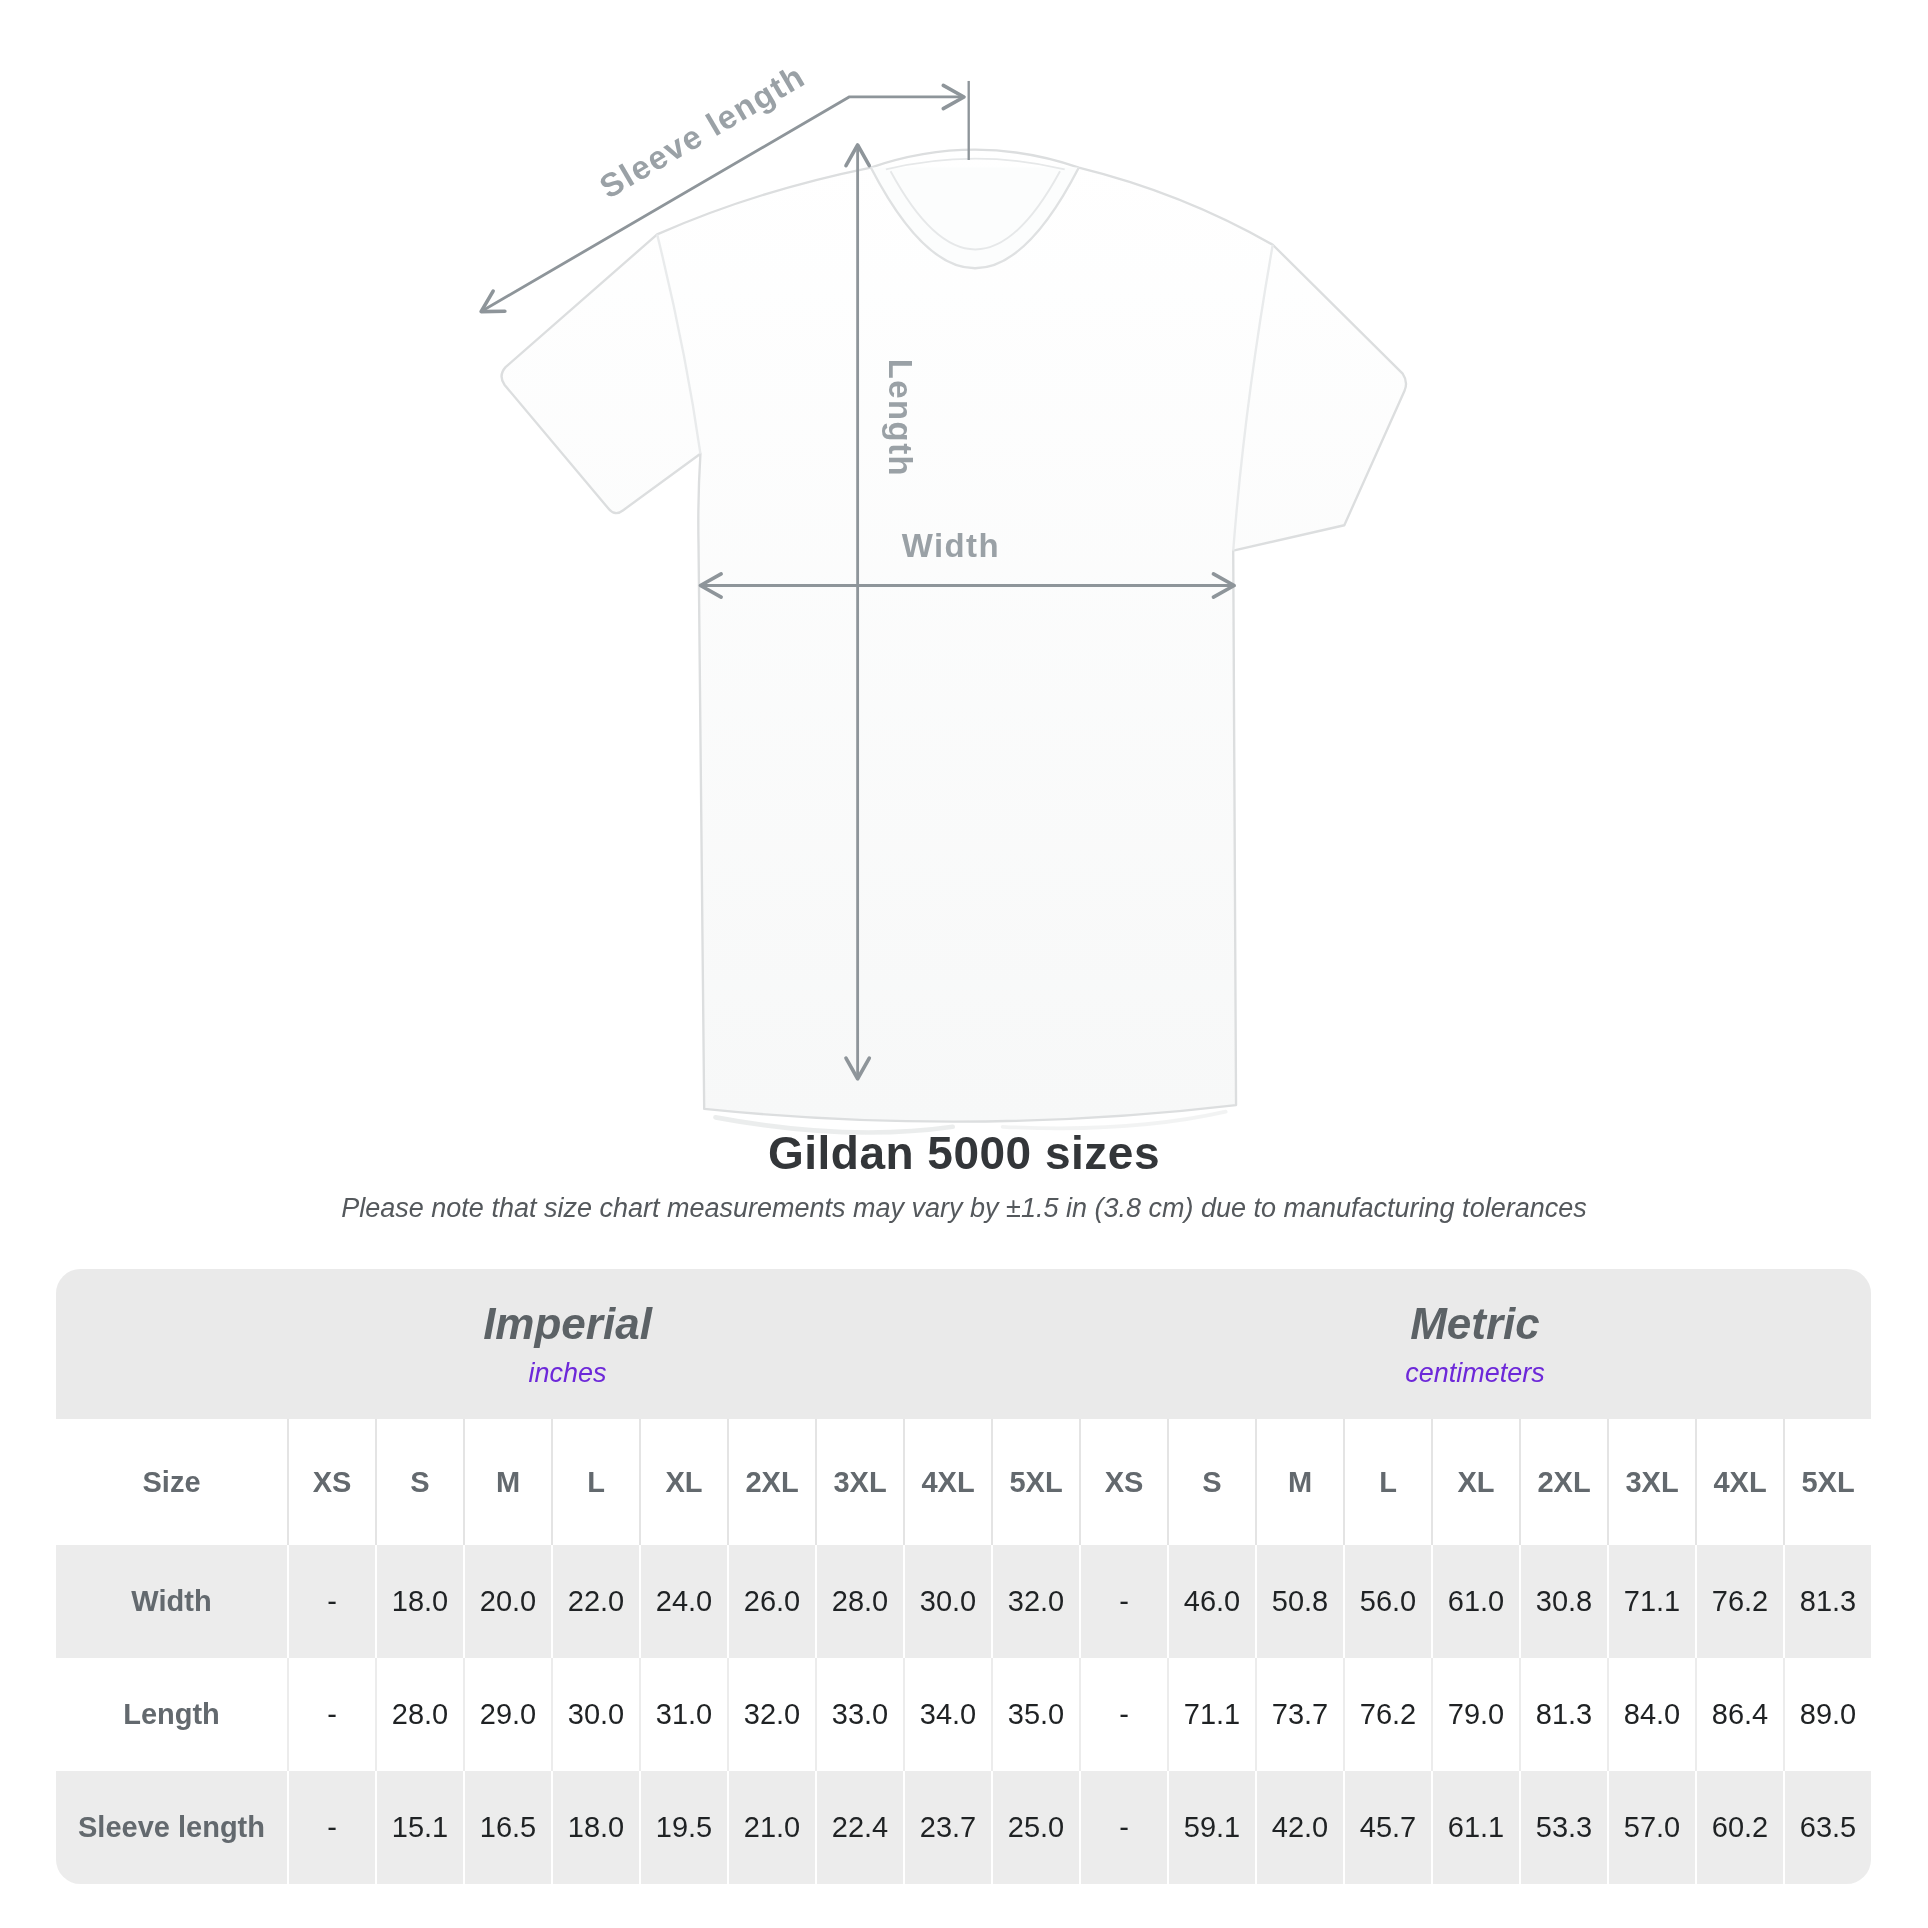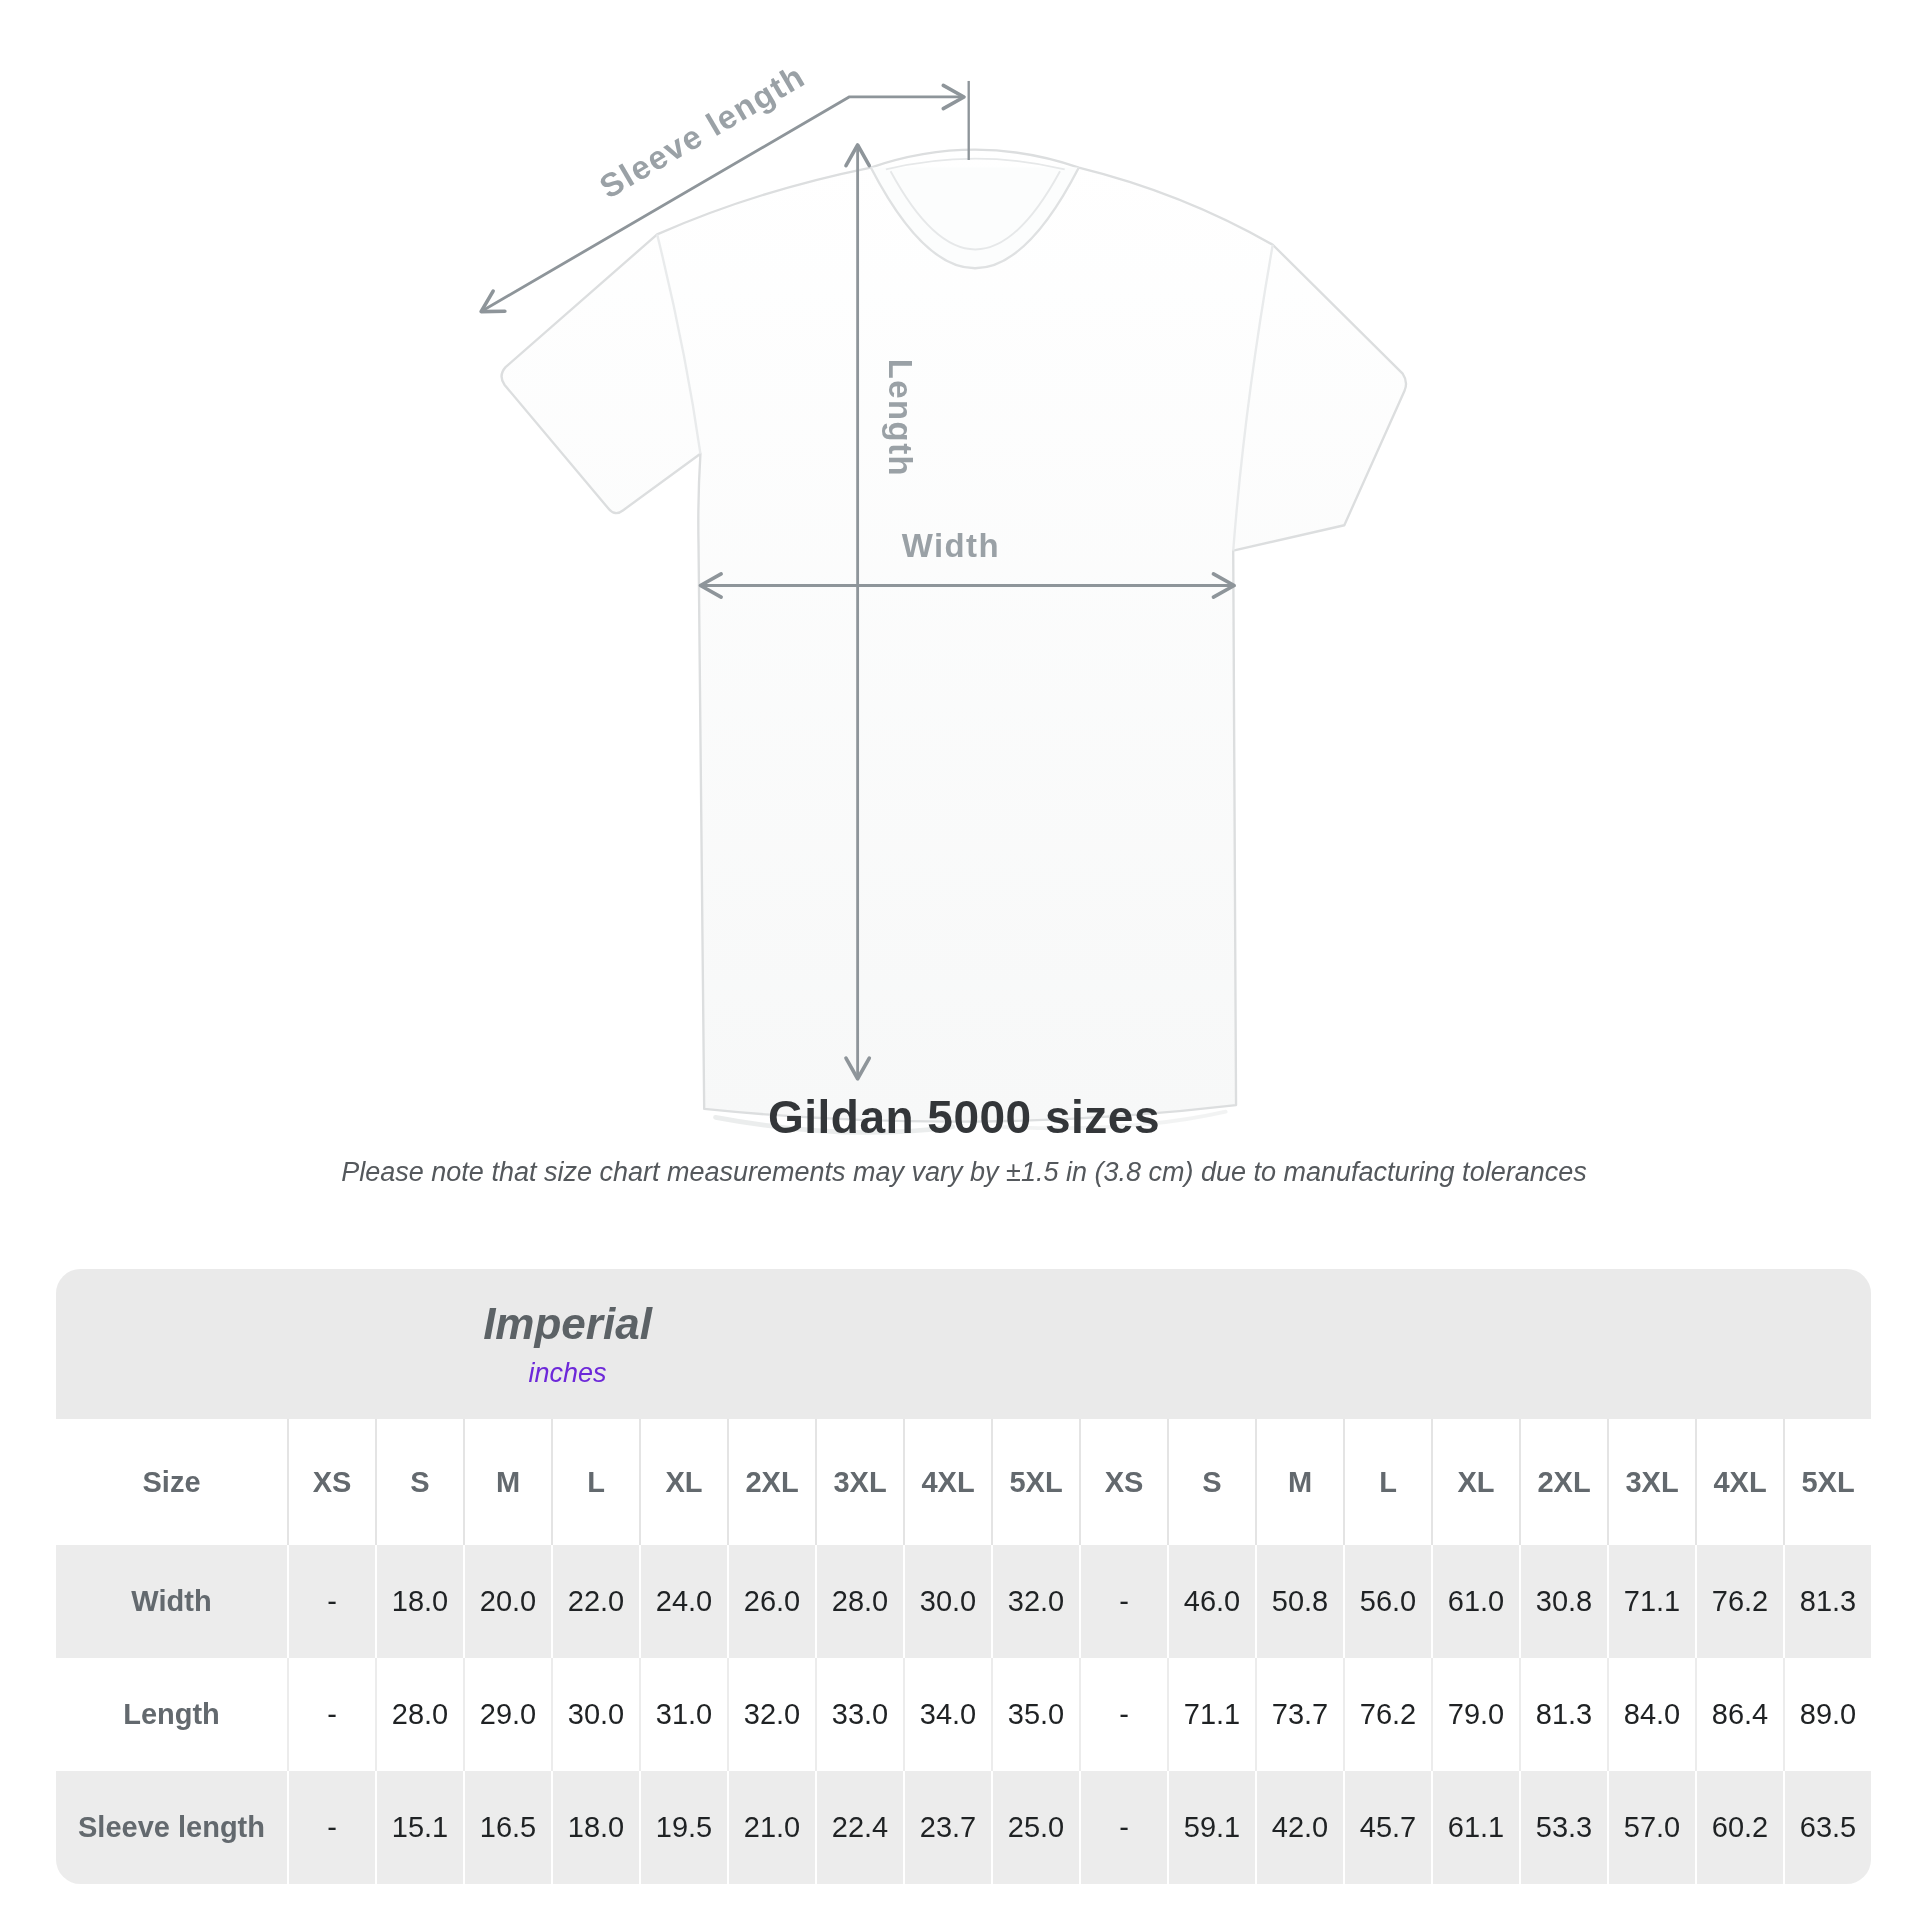--- a/index.html
+++ b/index.html
@@ -3,21 +3,21 @@
 <meta charset="utf-8">
 <style>
   html,body{margin:0;padding:0;background:#ffffff;}
   .page{
     position:relative;width:1928px;height:1928px;overflow:hidden;background:#ffffff;
     font-family:"Liberation Sans", sans-serif;
   }
   svg.diagram{position:absolute;left:0;top:0;display:block;}
   .ann-label{font-weight:bold;font-size:35px;fill:#9aa1a6;letter-spacing:1.5px;}
 
-  .heading{position:absolute;top:1092px;left:0;width:1928px;text-align:center;}
+  .heading{position:absolute;top:1128px;left:0;width:1928px;text-align:center;}
   .title{margin:0;font-size:46px;line-height:1.1;font-weight:bold;color:#333639;letter-spacing:0.5px;}
   .subtitle{margin:14px 0 0 0;font-size:27px;font-style:italic;color:#54585c;}
 
   .sizetable{
     position:absolute;left:56px;top:1269px;width:1815px;
     border-radius:24.5px;overflow:hidden;background:#ffffff;
   }
   .band{
     display:grid;grid-template-columns:231px repeat(18,1fr);
     background:#eaeaea;height:150px;
@@ -101,20 +101,24 @@
     <h1 class="title">Gildan 5000 sizes</h1>
     <p class="subtitle">Please note that size chart measurements may vary by ±1.5 in (3.8 cm) due to manufacturing tolerances</p>
   </div>
 
   <div class="sizetable">
 
     <div class="band">
       <div class="ugroup">
         <div class="glabel">Imperial</div>
         <div class="gsub">inches</div>
+      </div>
+      <div class="ugroup metric">
+        <div class="glabel">Metric</div>
+        <div class="gsub">centimeters</div>
       </div>
     </div>
 
     <div class="trow head">
       <div class="cell hdr">Size</div>
       <div class="cell hdr">XS</div>
       <div class="cell hdr">S</div>
       <div class="cell hdr">M</div>
       <div class="cell hdr">L</div>
       <div class="cell hdr">XL</div>

